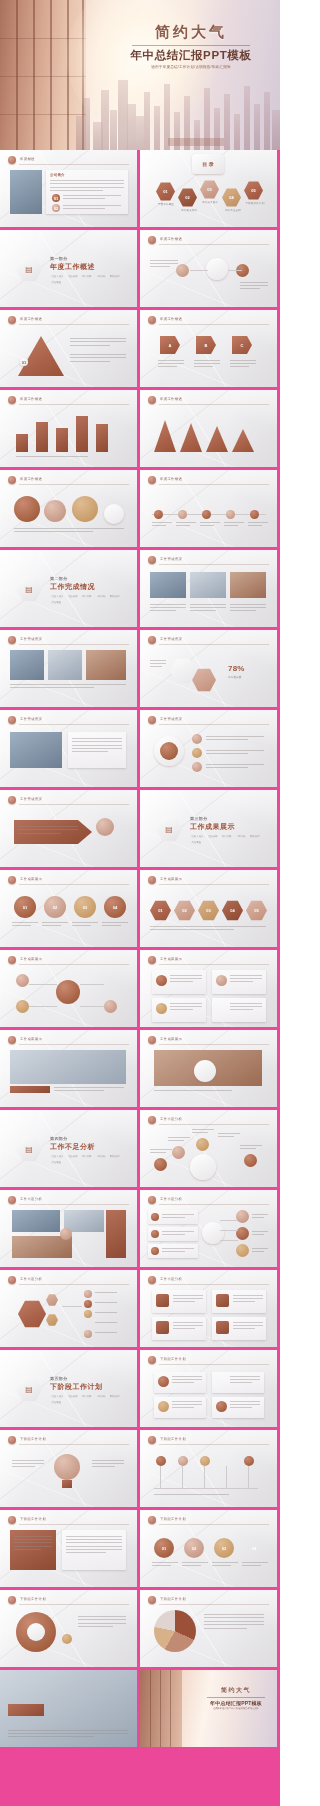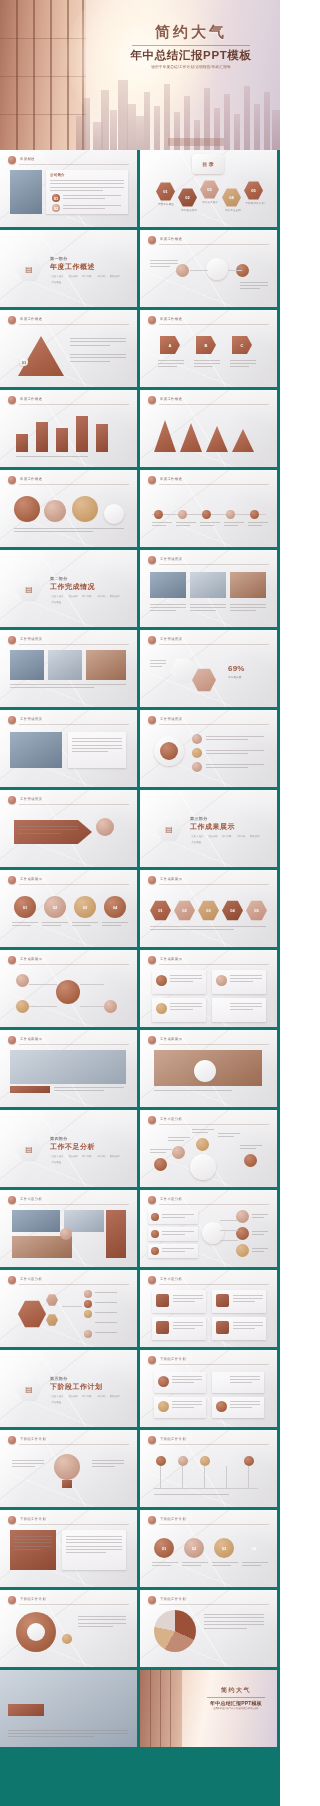--- a/index.html
+++ b/index.html
@@ -1,17 +1,17 @@
 <!DOCTYPE html>
 <html><head>
 <meta charset="utf-8">
 <style>
   html,body{margin:0;padding:0;background:#ffffff;}
   body{width:280px;font-family:"Liberation Sans","DejaVu Sans",sans-serif;-webkit-font-smoothing:antialiased;}
-  .page{width:280px;height:1806px;position:relative;overflow:hidden;background:#0f766e;}
+  .page{width:280px;height:1806px;position:relative;overflow:hidden;background:#ec4899;}
 
   
   .cover{position:relative;width:280px;height:150px;overflow:hidden;
     background:linear-gradient(100deg,#b98a78 0%,#cfa493 9%,#e3c3b2 17%,#f3ddd0 26%,#fbeee4 36%,#fdf6ef 48%,#f7ebe4 62%,#e8dade 76%,#dfd3dc 88%,#d3c8d6 100%);}
   .cover .glass{position:absolute;left:0;top:0;width:86px;height:150px;
     background:linear-gradient(95deg,#a8705c 0%,#c08a73 20%,#d6a690 45%,#e7c2ab 70%,#f2d9c6 100%);opacity:.96;}
   .cover .mull{position:absolute;top:0;width:2px;height:150px;background:rgba(110,60,45,.45);}
   .cover .mull.m1{left:16px}.cover .mull.m2{left:33px}.cover .mull.m3{left:50px}
   .cover .mull.m4{left:67px}.cover .mull.m5{left:82px}
   .cover .hbar{position:absolute;left:0;width:86px;height:1px;background:rgba(120,70,50,.28);}
@@ -386,21 +386,21 @@
       </div>
       <div class="slide">
         <div class="sl-in">
           <div class="hdr">
             <span class="dot"></span>
             <span class="htxt">工作完成情况</span>
             <span class="hline"></span>
           </div>
           <span class="hex wh" style="left:30px;top:28px;width:26px;height:26px"></span>
           <span class="hex lt" style="left:52px;top:38px;width:24px;height:24px"></span>
-          <span class="ttl" style="left:88px;top:34px;font-size:8px">69%</span>
+          <span class="ttl" style="left:88px;top:34px;font-size:8px">78%</span>
           <span class="body-s" style="left:88px;top:46px">工作完成度</span>
           <span class="txl " style="left:10px;top:30px;width:16px"></span>
           <span class="txl " style="left:10px;top:33.2px;width:16px"></span>
           <span class="txl " style="left:10px;top:36.4px;width:11.52px"></span>
         </div>
       </div>
       <div class="slide">
         <div class="sl-in">
           <div class="hdr">
             <span class="dot"></span>

